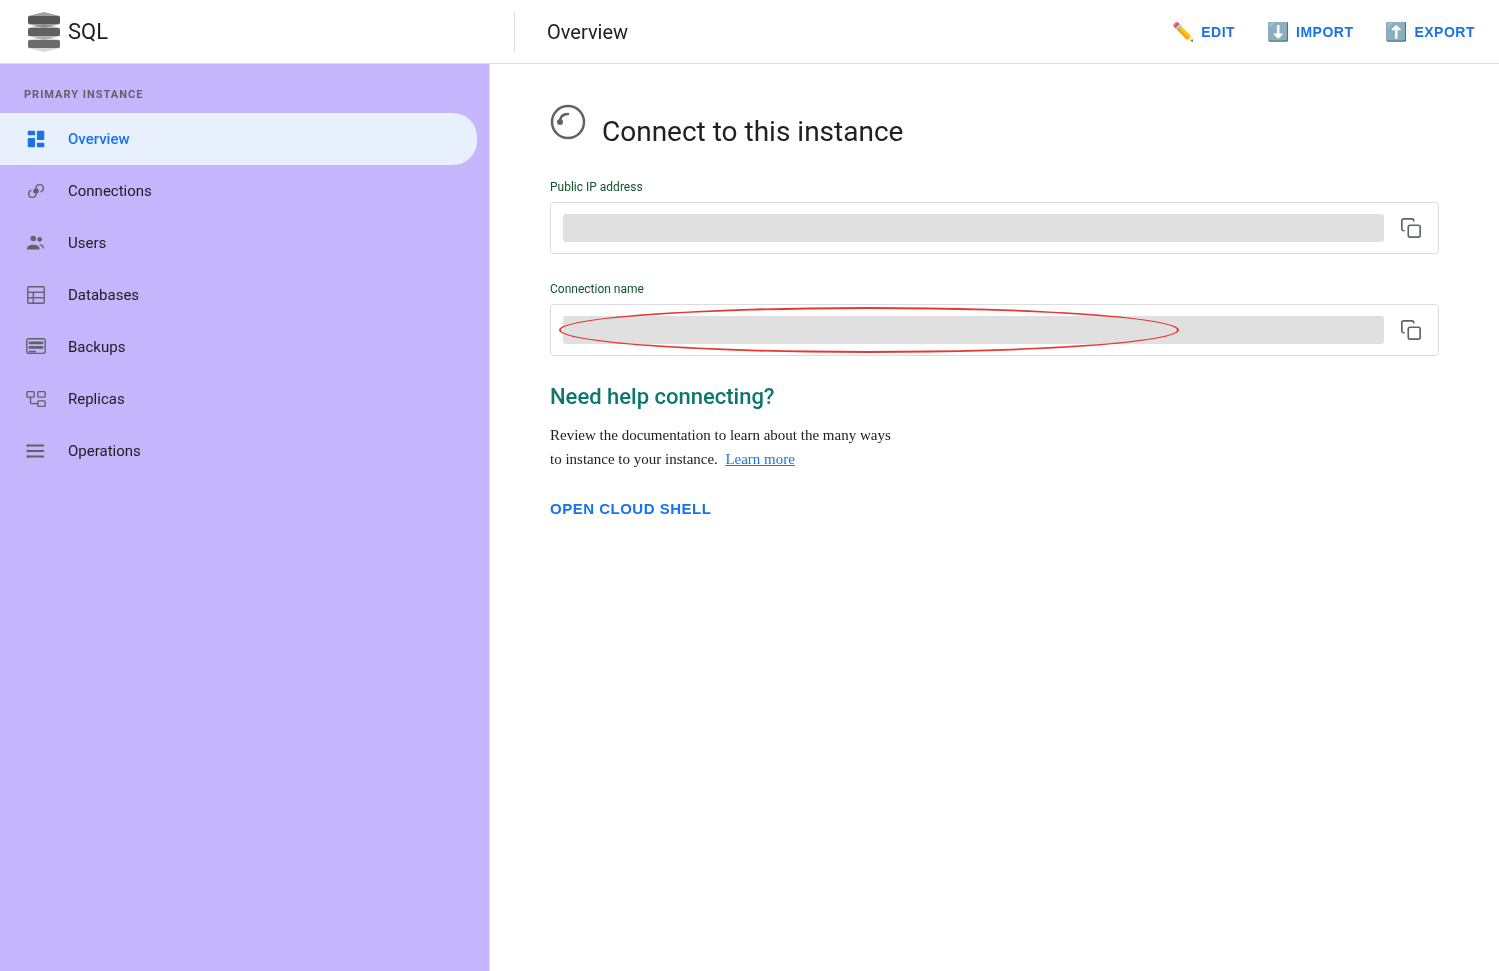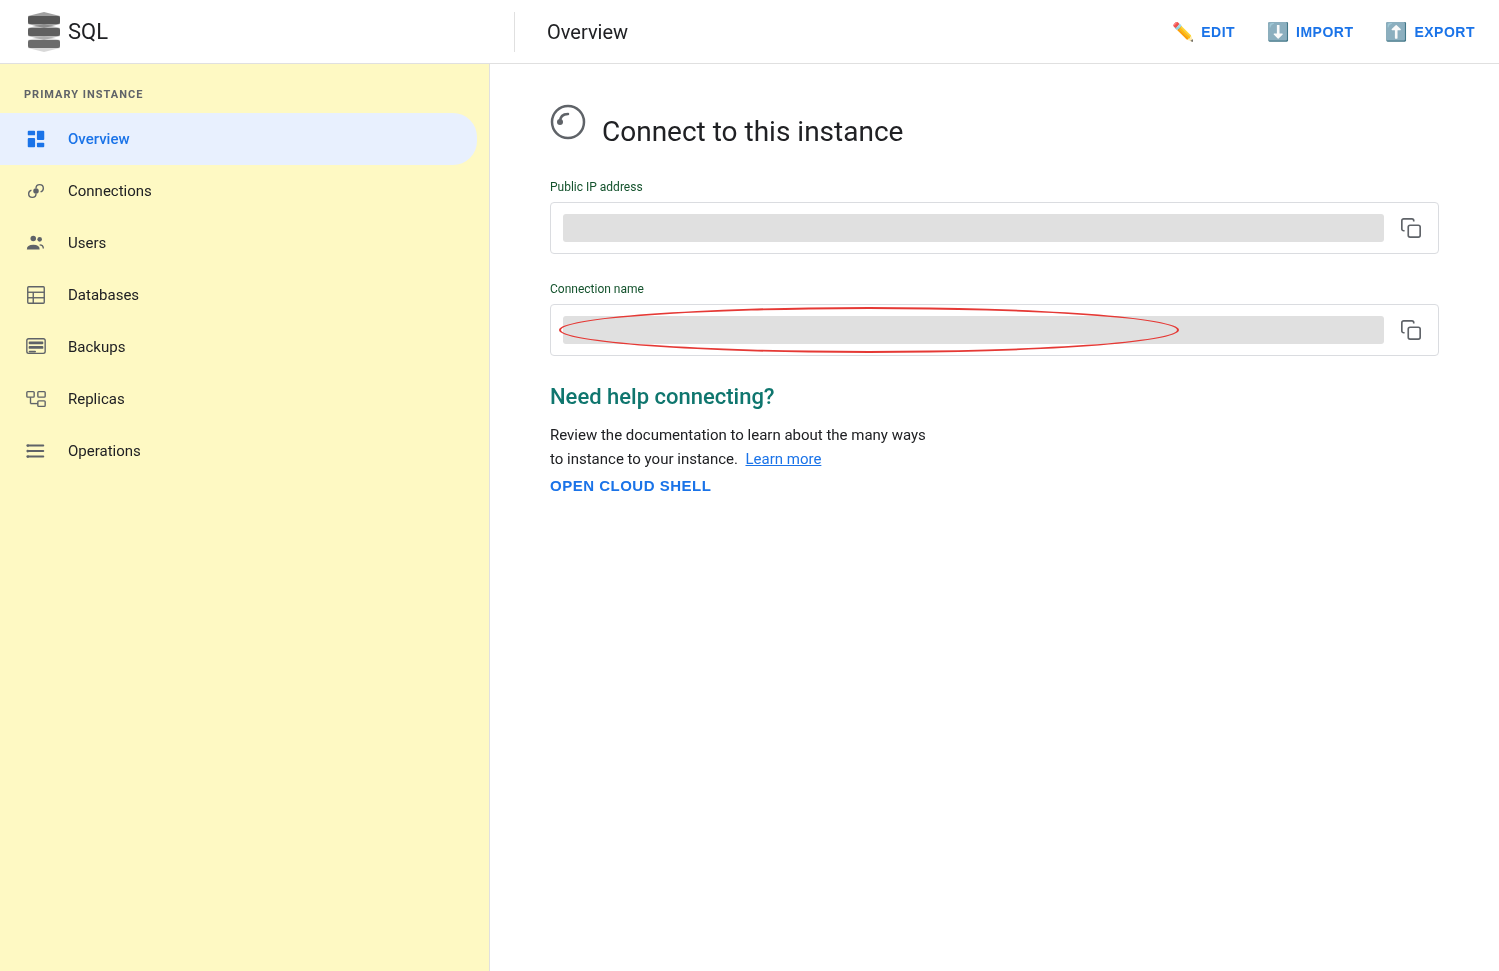--- a/index.html
+++ b/index.html
@@ -76,21 +76,21 @@
       display: flex;
       height: calc(971px - 64px);
     }
 
     
     .sidebar {
       width: 490px;
       min-width: 490px;
       border-right: 1px solid #e0e0e0;
       padding-top: 24px;
-      background: #fef9c3;
+      background: #c4b5fd;
     }
     .sidebar-section-label {
       font-size: 11px;
       font-weight: 700;
       color: #5f6368;
       letter-spacing: 1px;
       padding: 0 24px 12px 24px;
       text-transform: uppercase;
     }
     .sidebar-item {
@@ -214,21 +214,22 @@
     .help-title {
       font-size: 22px;
       font-weight: 500;
       color: #0f766e;
       margin-bottom: 14px;
     }
     .help-text {
       font-size: 15px;
       color: #202124;
       line-height: 1.6;
-      margin-bottom: 5px;
+      margin-bottom: 28px;
+      font-family: Liberation Serif, serif;
     }
     .help-link {
       color: #1a73e8;
       text-decoration: underline;
       cursor: pointer;
     }
     .gcloud-text {
       font-size: 15px;
       color: #202124;
       margin-bottom: 10px;

